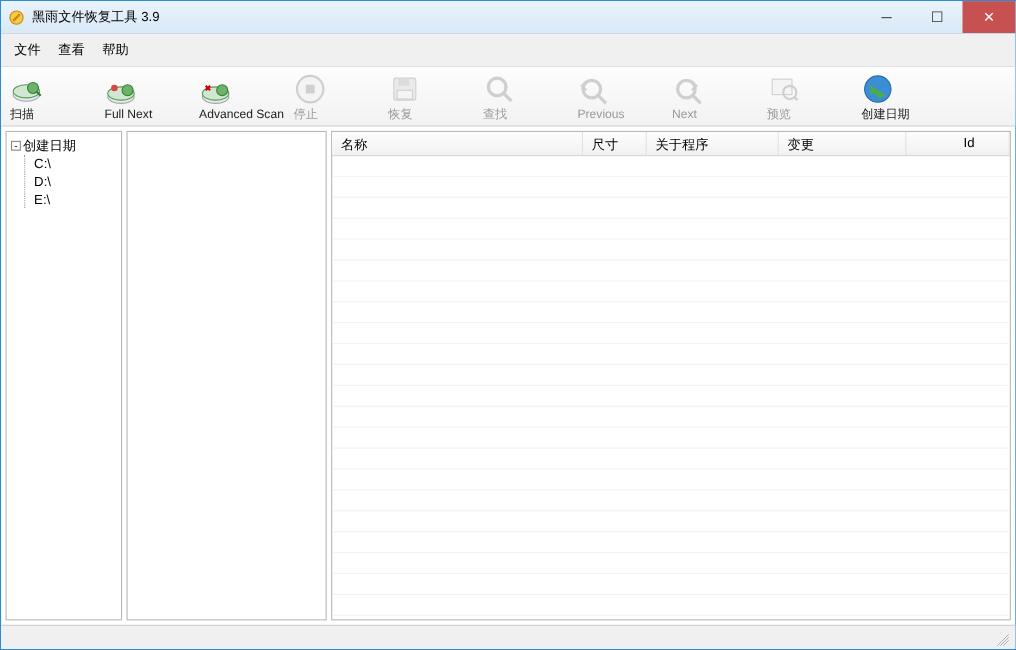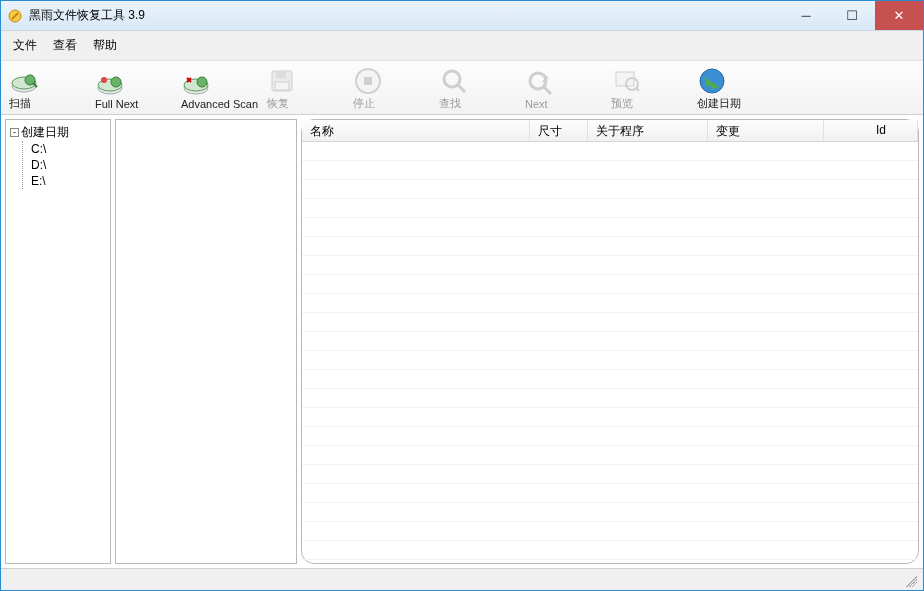--- a/index.html
+++ b/index.html
@@ -18,21 +18,21 @@
 .tbtn.disabled { color: #9a9a9a; }
 .tbtn .ticon { width: 30px; height: 30px; display:flex; align-items:center; justify-content:center; }
 .body { flex: 1; display: flex; padding: 4px; gap: 4px; min-height: 0; }
 .panel { border: 1px solid #b8b8b8; background: #fff; }
 .tree { width: 106px; padding: 4px 4px; font-size: 12px; overflow:auto; }
 .tree .root { display: flex; align-items: center; gap: 2px; }
 .tree .plus { width: 9px; height: 9px; border:1px solid #888; font-size:9px; line-height:7px; text-align:center; }
 .tree .children { margin-left: 12px; border-left: 1px dotted #999; padding-left: 8px; }
 .tree .drive { font-size: 12px; padding: 1px 0; }
 .middle { width: 182px; }
-.list { flex: 1; display:flex; flex-direction:column;border-radius:13px; }
+.list { flex: 1; display:flex; flex-direction:column; }
 .list-header { height: 22px; display:flex; background: linear-gradient(#fdfdfd,#f1f1f1); border-bottom:1px solid #d5d5d5; font-size:12px; }
 .list-header .col { padding: 3px 8px; border-right:1px solid #e2e2e2; }
 .col-name { flex: 0 0 228px; }
 .col-size { flex: 0 0 58px; }
 .col-date { flex: 0 0 120px; }
 .col-change { flex: 0 0 116px; }
 .col-id { flex: 1; margin-left: 44px; }
 .list-body { flex:1; overflow:auto; }
 .row { height: 19px; border-bottom:1px solid #f2f2f2; }
 .statusbar { height: 22px; background: #f0f0f0; border-top: 1px solid #d0d0d0; display:flex; justify-content:flex-end; align-items:center; padding-right:6px; }
@@ -98,44 +98,54 @@
             <ellipse cx="15" cy="17" rx="12" ry="6" fill="#cfe8cf" stroke="#5a9a5a"></ellipse>
             <circle cx="21" cy="14" r="5" fill="#6ab46a" stroke="#3a7a3a"></circle>
             <path d="M6 10 L10 14 M10 10 L6 14" stroke="#c00" stroke-width="2"></path>
           </svg>
       </span>
       <span>Advanced Scan</span>
     </div>
     <div class="tbtn disabled">
       <span class="ticon">
         <svg width="30" height="30">
+            <circle cx="15" cy="15" r="12" fill="#f4f4f4" stroke="#cfcfcf" stroke-width="2"></circle>
+            <rect x="11" y="11" width="8" height="8" fill="#cfcfcf"></rect>
+          </svg>
+      </span>
+      <span>停止</span>
+    </div>
+    <div class="tbtn disabled">
+      <span class="ticon">
+        <svg width="30" height="30">
             <rect x="5" y="5" width="20" height="20" rx="2" fill="#eaeaea" stroke="#cfcfcf"></rect>
             <rect x="9" y="5" width="10" height="7" fill="#dcdcdc"></rect>
             <rect x="8" y="16" width="14" height="8" fill="#f4f4f4" stroke="#cfcfcf"></rect>
           </svg>
       </span>
       <span>恢复</span>
     </div>
     <div class="tbtn disabled">
       <span class="ticon">
         <svg width="30" height="30">
-            <circle cx="15" cy="15" r="12" fill="#f4f4f4" stroke="#cfcfcf" stroke-width="2"></circle>
-            <rect x="11" y="11" width="8" height="8" fill="#cfcfcf"></rect>
-          </svg>
-      </span>
-      <span>停止</span>
-    </div>
-    <div class="tbtn disabled">
-      <span class="ticon">
-        <svg width="30" height="30">
             <circle cx="13" cy="13" r="8" fill="none" stroke="#cfcfcf" stroke-width="3"></circle>
             <path d="M19 19 L26 26" stroke="#cfcfcf" stroke-width="3"></path>
           </svg>
       </span>
       <span>查找</span>
+    </div>
+    <div class="tbtn disabled">
+      <span class="ticon">
+        <svg width="30" height="30">
+            <circle cx="13" cy="13" r="8" fill="none" stroke="#cfcfcf" stroke-width="3"></circle>
+            <path d="M19 19 L26 26" stroke="#cfcfcf" stroke-width="3"></path>
+            <path d="M8 6 L4 10 L8 14" fill="none" stroke="#cfcfcf" stroke-width="2"></path>
+          </svg>
+      </span>
+      <span>Previous</span>
     </div>
     <div class="tbtn disabled">
       <span class="ticon">
         <svg width="30" height="30">
             <circle cx="13" cy="13" r="8" fill="none" stroke="#cfcfcf" stroke-width="3"></circle>
             <path d="M19 19 L26 26" stroke="#cfcfcf" stroke-width="3"></path>
             <path d="M18 6 L22 10 L18 14" fill="none" stroke="#cfcfcf" stroke-width="2"></path>
           </svg>
       </span>
       <span>Next</span>

